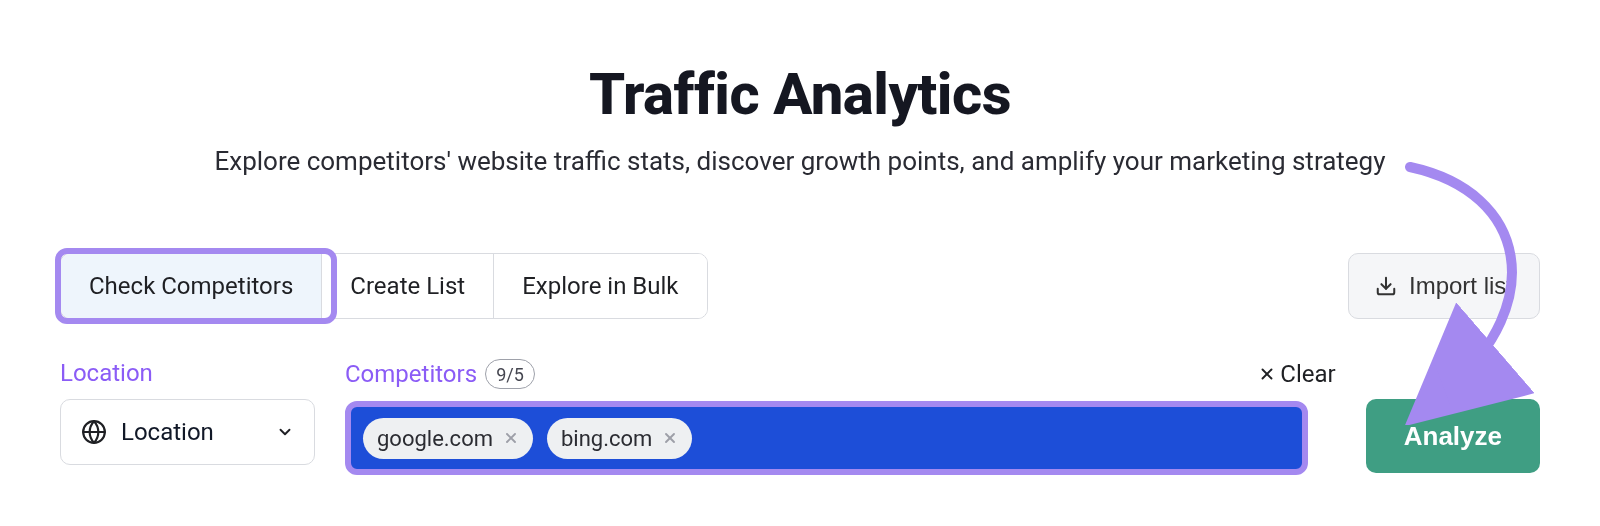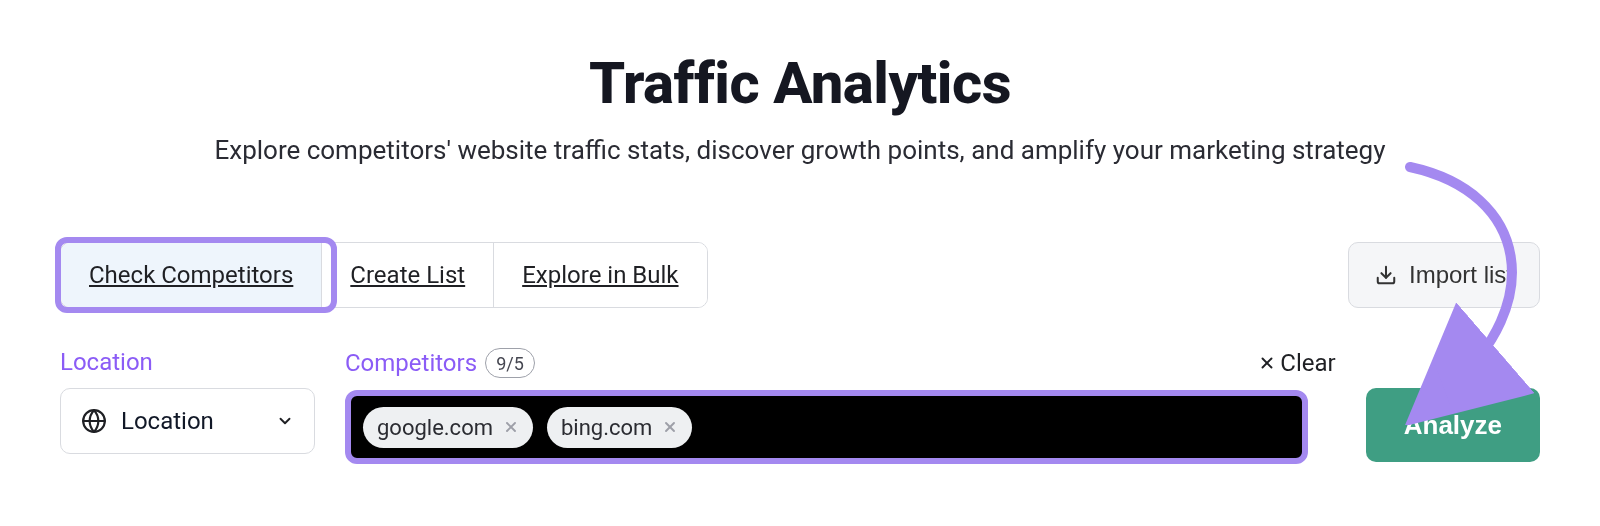--- a/index.html
+++ b/index.html
@@ -14,21 +14,21 @@
   }
   .page {
     padding: 45px 60px 60px 60px;
     position: relative;
   }
   .title {
     text-align: center;
     font-size: 58px;
     font-weight: 800;
     color: #151721;
-    margin: 4px 0 18px 0;
+    margin: 15px 0 18px 0;
     letter-spacing: -0.5px;
   }
   .subtitle {
     text-align: center;
     font-size: 26px;
     color: #2a2b33;
     margin-bottom: 77px;
   }
   .toolbar-row {
     display: flex;
@@ -46,21 +46,20 @@
   }
   .tab {
     display: flex;
     align-items: center;
     justify-content: center;
     font-size: 24px;
     color: #1f2024;
     padding: 0 28px;
     background: #fff;
     cursor: pointer;
-    text-decoration: underline;
   }
   .tab + .tab {
     border-left: 1px solid #d9dbe0;
   }
   .tab.active {
     background: #eef5fc;
   }
   .active-highlight {
     position: absolute;
     border: 6px solid #a489f0;
@@ -136,21 +135,21 @@
   }
   .location-left { display:flex; align-items:center; gap:14px; }
   .competitors-input {
     display: flex;
     align-items: center;
     gap: 14px;
     height: 74px;
     padding: 0 12px;
     border: 6px solid #a489f0;
     border-radius: 12px;
-    background: #000000;
+    background: #1d4ed8;
     width: 963px;
   }
   .chip {
     display: inline-flex;
     align-items: center;
     gap: 10px;
     background: #eef0f2;
     color: #2b2c32;
     font-size: 22px;
     padding: 8px 14px;

